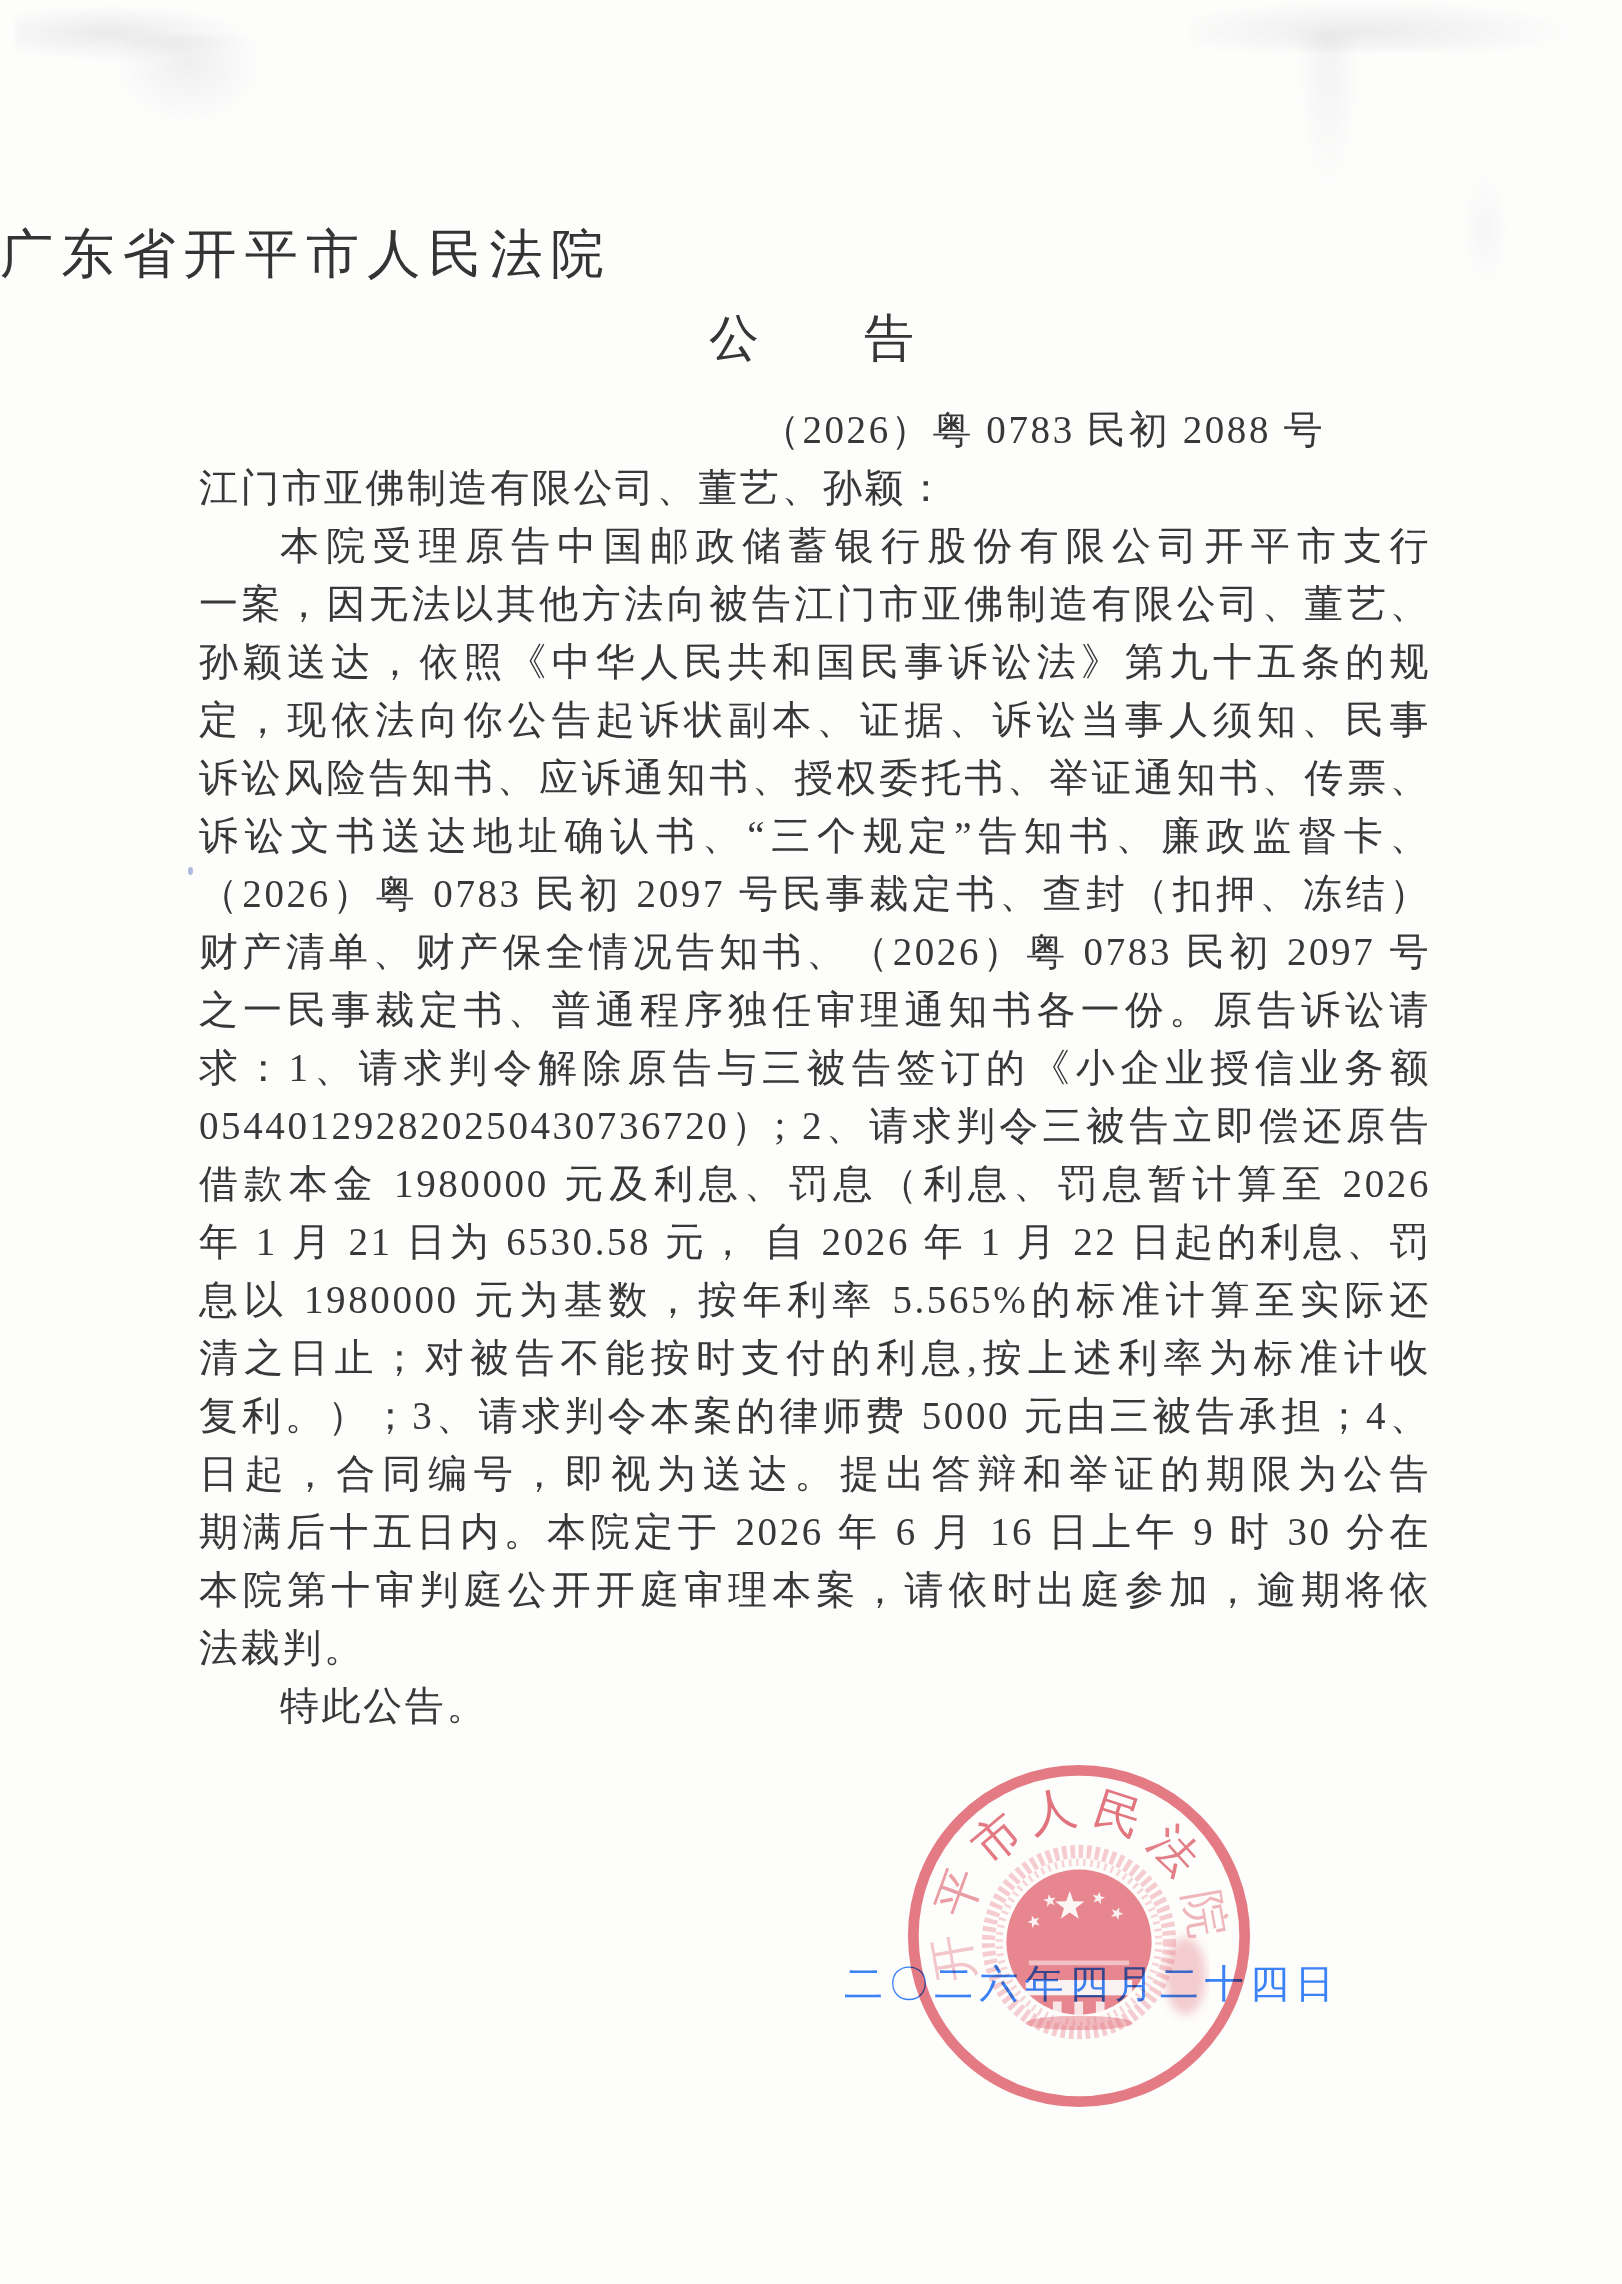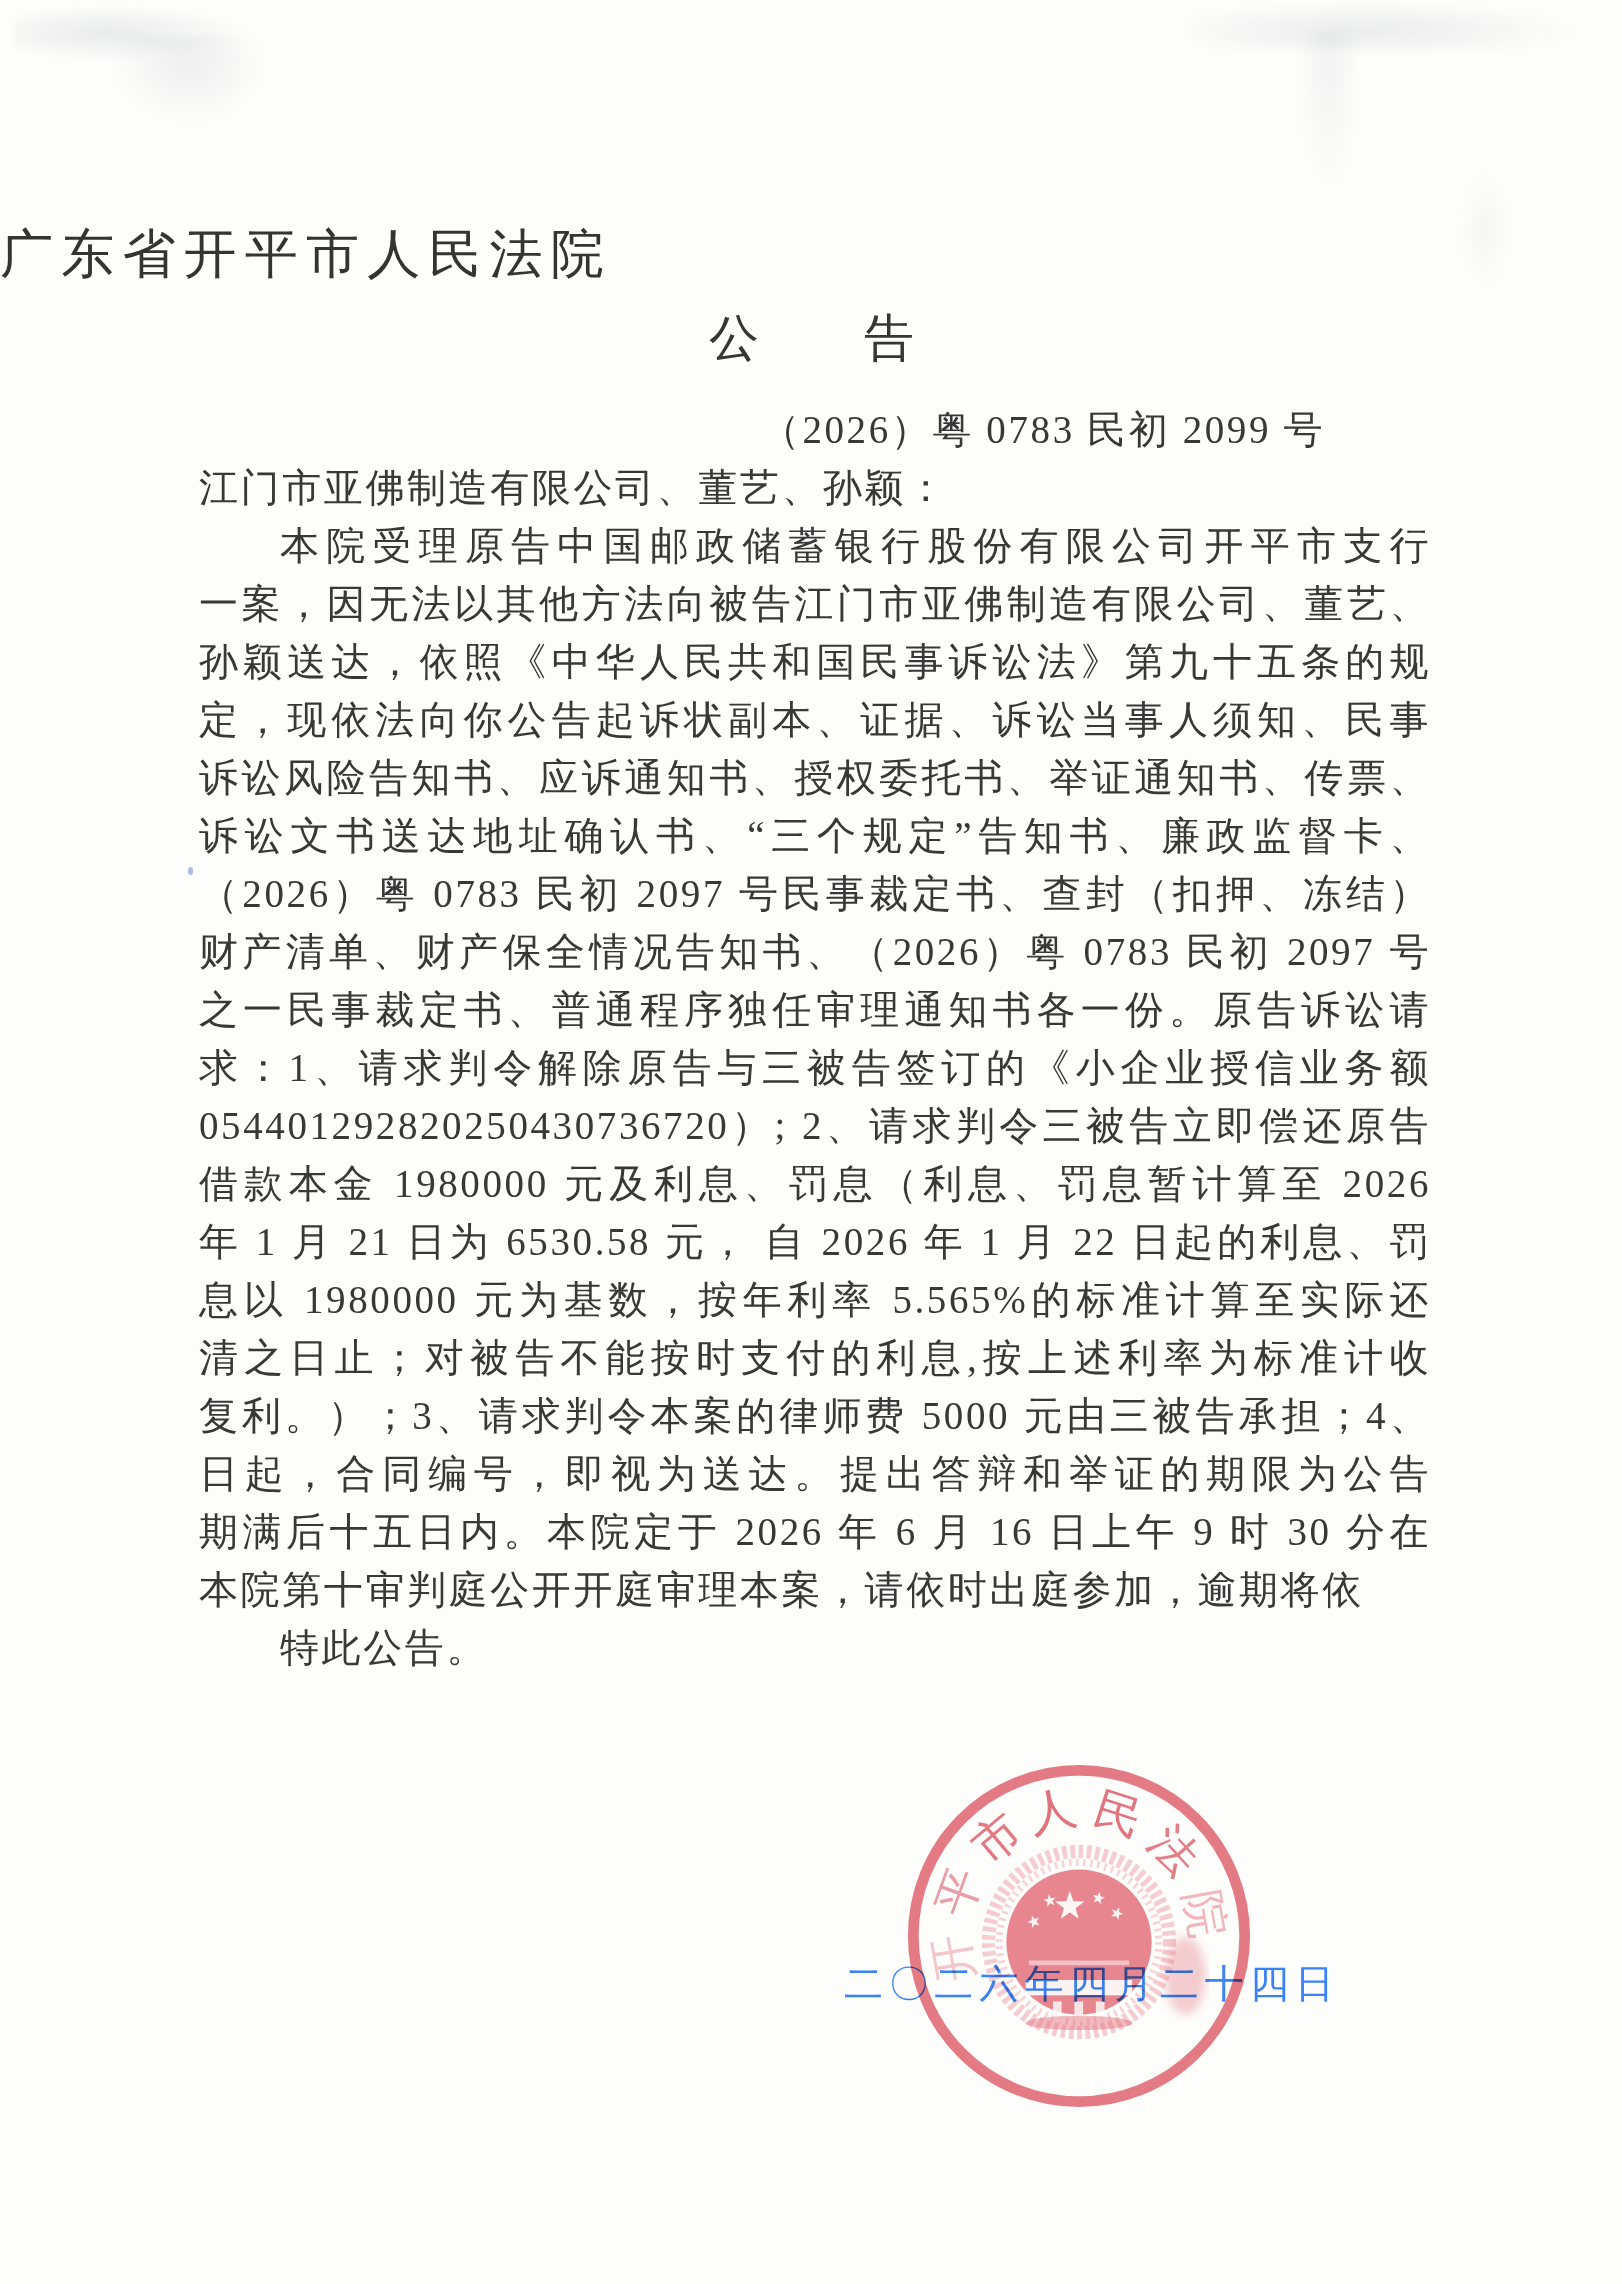--- a/index.html
+++ b/index.html
@@ -128,21 +128,21 @@
   <div class="artifact blue-speck"></div>
 
   <div class="court-title">广东省开平市人民法院</div>
 
   <div class="announce-row">
     <span>公</span>
     <span>告</span>
   </div>
 
   <div class="textblock">
-    <div class="case-line">（2026）粤 0783 民初 2099 号</div>
+    <div class="case-line">（2026）粤 0783 民初 2088 号</div>
     <div class="plain-line">江门市亚佛制造有限公司、董艺、孙颖：</div>
     <div>
         <div class="bl">本院受理原告中国邮政储蓄银行股份有限公司开平市支行</div>
         <div class="bl">一案，因无法以其他方法向被告江门市亚佛制造有限公司、董艺、</div>
         <div class="bl">孙颖送达，依照《中华人民共和国民事诉讼法》第九十五条的规</div>
         <div class="bl">定，现依法向你公告起诉状副本、证据、诉讼当事人须知、民事</div>
         <div class="bl">诉讼风险告知书、应诉通知书、授权委托书、举证通知书、传票、</div>
         <div class="bl">诉讼文书送达地址确认书、“三个规定”告知书、廉政监督卡、</div>
         <div class="bl">（2026）粤 0783 民初 2097 号民事裁定书、查封（扣押、冻结）</div>
         <div class="bl">财产清单、财产保全情况告知书、（2026）粤 0783 民初 2097 号</div>
@@ -150,20 +150,21 @@
         <div class="bl">求：1、请求判令解除原告与三被告签订的《小企业授信业务额</div>
         <div class="bl">054401292820250430736720）; 2、请求判令三被告立即偿还原告</div>
         <div class="bl">借款本金 1980000 元及利息、罚息（利息、罚息暂计算至 2026</div>
         <div class="bl">年 1 月 21 日为 6530.58 元， 自 2026 年 1 月 22 日起的利息、罚</div>
         <div class="bl">息以 1980000 元为基数，按年利率 5.565%的标准计算至实际还</div>
         <div class="bl">清之日止；对被告不能按时支付的利息,按上述利率为标准计收</div>
         <div class="bl">复利。）；3、请求判令本案的律师费 5000 元由三被告承担；4、</div>
         <div class="bl">日起，合同编号，即视为送达。提出答辩和举证的期限为公告</div>
         <div class="bl">期满后十五日内。本院定于 2026 年 6 月 16 日上午 9 时 30 分在</div>
         <div class="bl">本院第十审判庭公开开庭审理本案，请依时出庭参加，逾期将依</div>
+        <div class="bl">法裁判。</div>
       </div>
     <div class="closing-line">特此公告。</div>
   </div>
 
   <div class="date-line">二〇二六年四月二十四日</div>
 
   <svg class="seal" viewBox="0 0 700 700" aria-hidden="true">
     <defs>
       <path id="star5" d="M0,-1 L0.235,-0.324 L0.951,-0.309 L0.38,0.124 L0.588,0.809 L0,0.4 L-0.588,0.809 L-0.38,0.124 L-0.951,-0.309 L-0.235,-0.324 Z"></path>
       <filter id="blur9">

